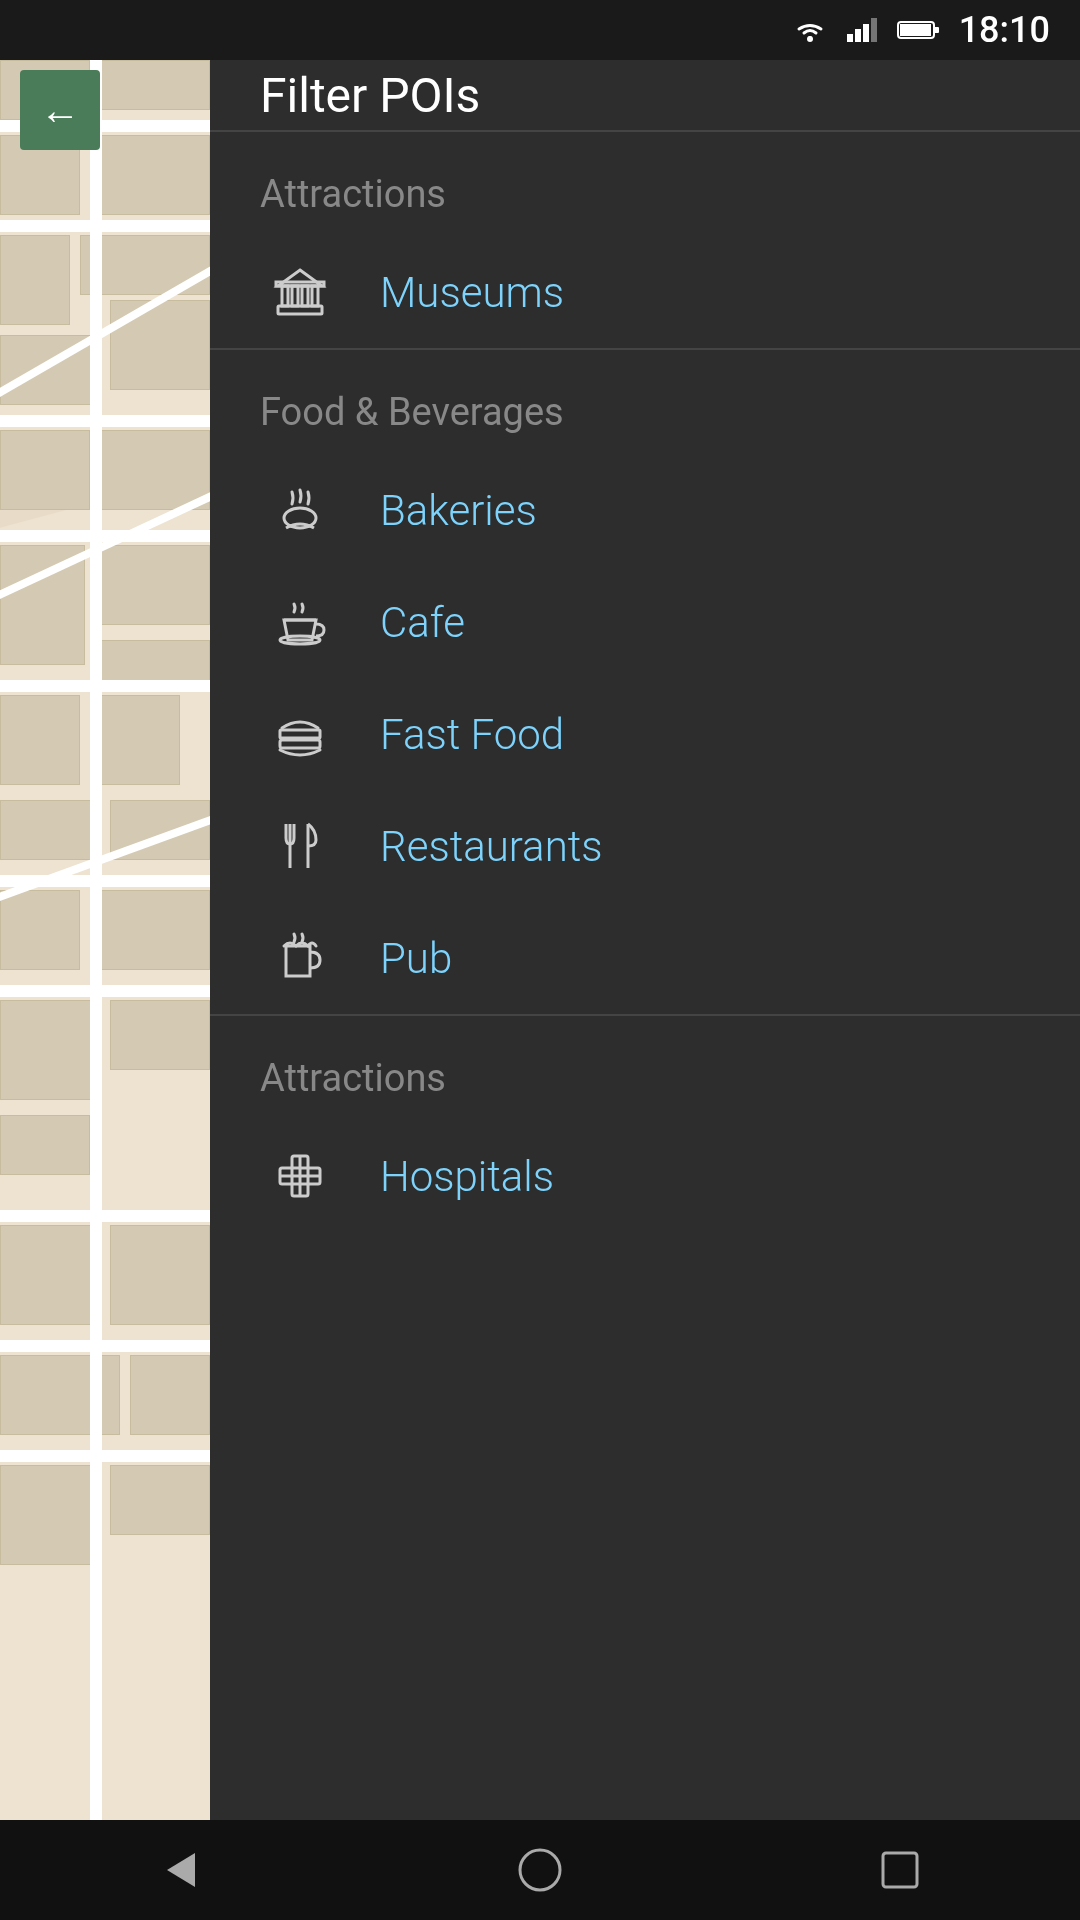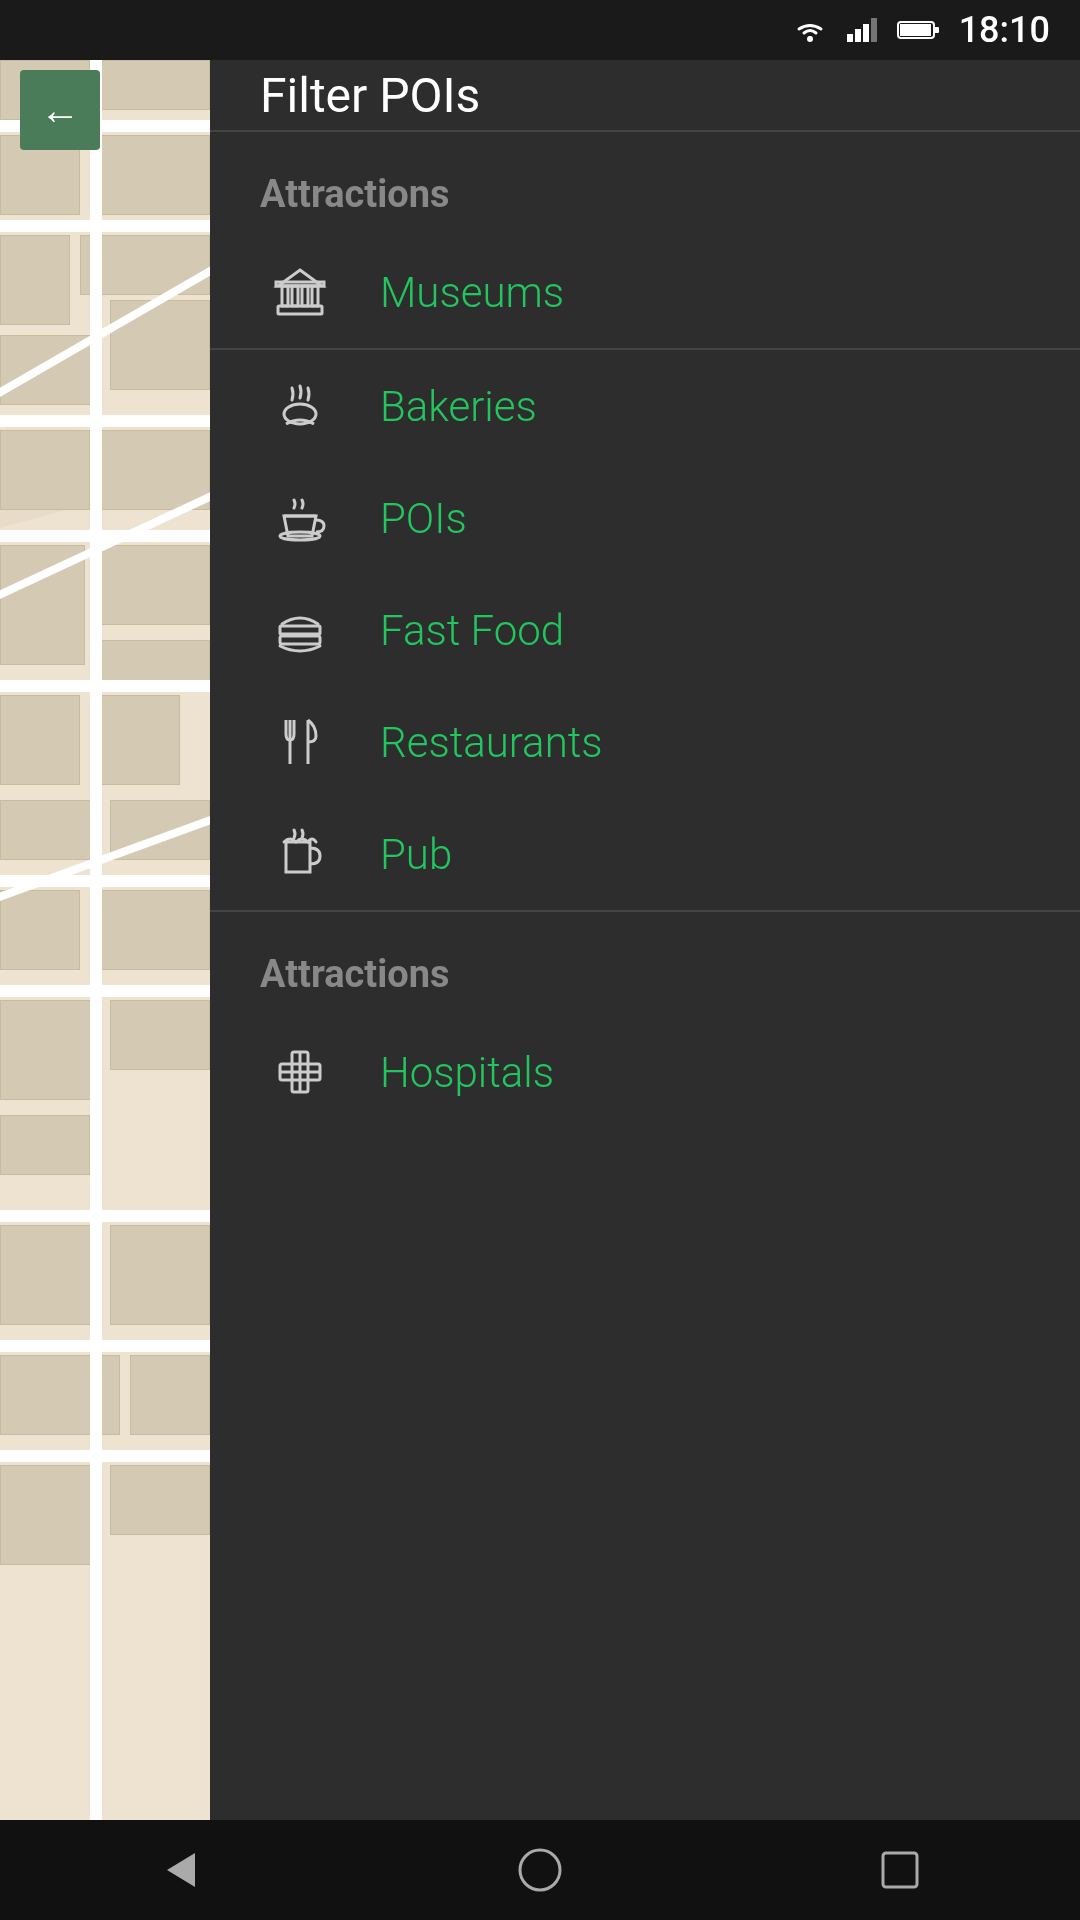--- a/index.html
+++ b/index.html
@@ -96,21 +96,21 @@
       height: 2px;
       background: #444;
       margin: 0;
     }
 
     
     .section-header {
       padding: 40px 50px 20px 50px;
       color: #888;
       font-size: 38px;
-      font-weight: 700;
+      font-weight: 400;
     }
 
     
     .menu-item {
       display: flex;
       align-items: center;
       padding: 28px 50px;
       cursor: pointer;
     }
 
@@ -122,21 +122,21 @@
       margin-right: 40px;
     }
 
     .menu-icon svg {
       fill: none;
       stroke: #ccc;
       stroke-width: 3;
     }
 
     .menu-label {
-      color: #22c55e;
+      color: #7dd3fc;
       font-size: 42px;
       font-weight: 300;
     }
 
     
     .bottom-nav {
       position: absolute;
       bottom: 0;
       left: 0;
       width: 1080px;
@@ -292,20 +292,21 @@
         <rect x="40" y="22" width="6" height="20"></rect>
         <polygon points="28,6 50,22 6,22"></polygon>
         <rect x="4" y="18" width="48" height="4"></rect>
       </svg>
     </div>
     <span class="menu-label">Museums</span>
   </div>
 
   <div class="divider"></div>
 
+  <div class="section-header">Food &amp; Beverages</div>
 
   <div class="menu-item">
     <div class="menu-icon">
       <svg width="56" height="56" viewBox="0 0 56 56" stroke="#ccc" stroke-width="2.5" fill="none">
 
         <path d="M14 46 Q28 38 42 46"></path>
         <ellipse cx="28" cy="36" rx="16" ry="10"></ellipse>
 
         <path d="M20 22 Q22 16 20 10" stroke-linecap="round"></path>
         <path d="M28 20 Q30 14 28 8" stroke-linecap="round"></path>
@@ -322,21 +323,21 @@
         <path d="M22 6 Q24 2 22 -2" stroke-linecap="round" transform="translate(0,12)"></path>
         <path d="M30 6 Q32 2 30 -2" stroke-linecap="round" transform="translate(0,12)"></path>
 
         <path d="M12 26 L16 46 L40 46 L44 26 Z"></path>
         <path d="M12 26 L44 26"></path>
         <path d="M44 30 Q52 30 52 36 Q52 42 44 42"></path>
 
         <ellipse cx="28" cy="46" rx="20" ry="4"></ellipse>
       </svg>
     </div>
-    <span class="menu-label">POIs</span>
+    <span class="menu-label">Cafe</span>
   </div>
 
   <div class="menu-item">
     <div class="menu-icon">
       <svg width="56" height="56" viewBox="0 0 56 56" stroke="#ccc" stroke-width="2.5" fill="none">
 
         <path d="M10 22 Q28 10 46 22" stroke-linecap="round"></path>
         <rect x="8" y="24" width="40" height="8" rx="1"></rect>
         <rect x="8" y="34" width="40" height="8" rx="2"></rect>
         <path d="M8 44 Q28 54 48 44" stroke-linecap="round"></path>

